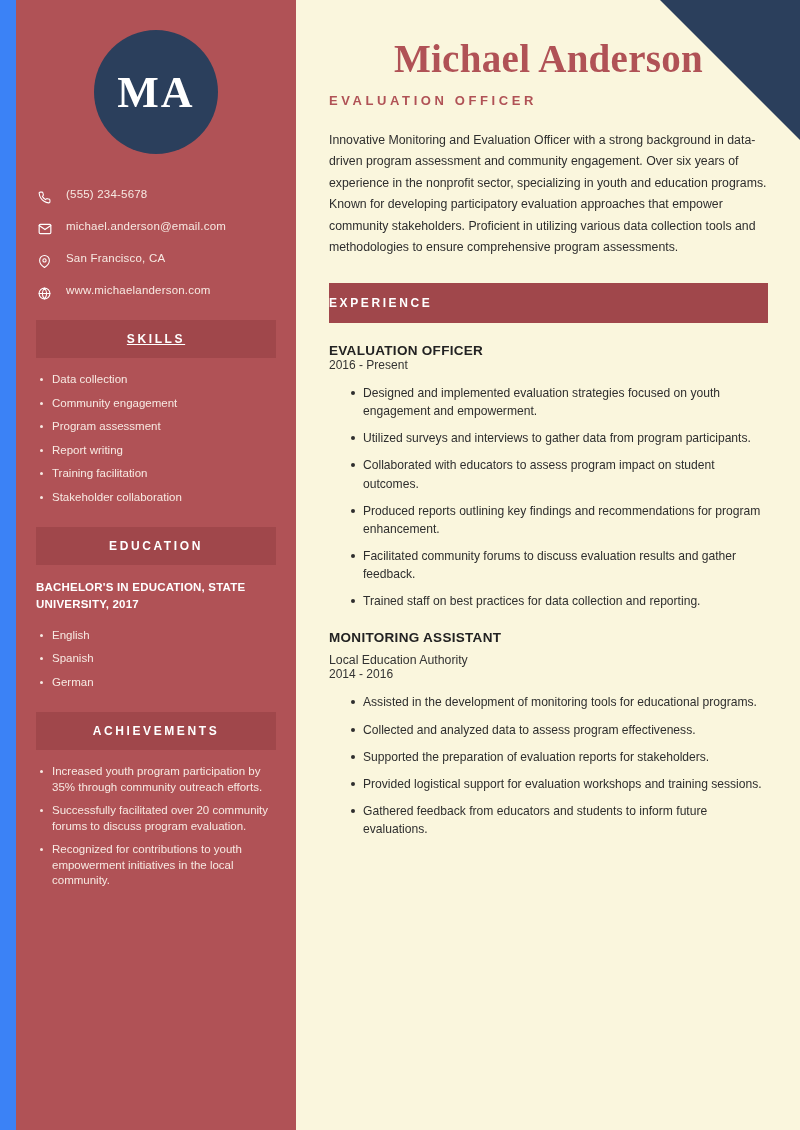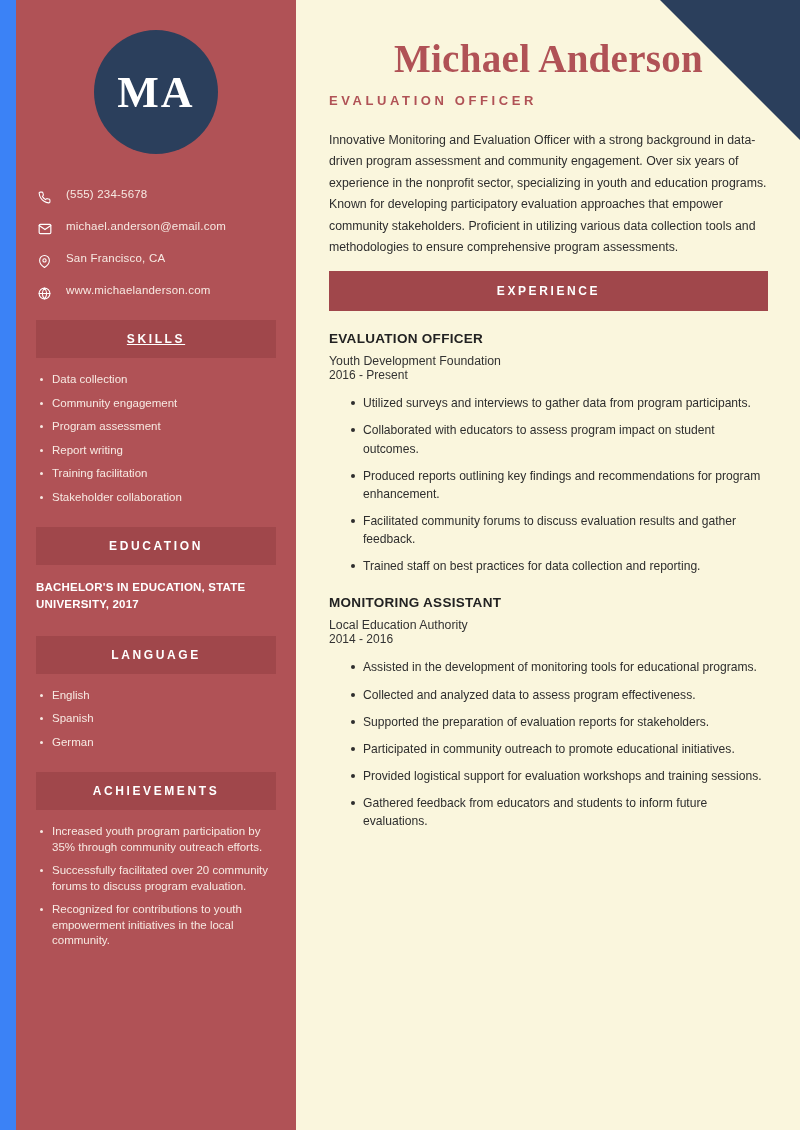--- a/index.html
+++ b/index.html
@@ -161,24 +161,23 @@
     font-weight: bold;
   }
   .summary {
     margin-top: 22px;
     font-size: 12.3px;
     line-height: 1.75;
     color: #2e2e2e;
     max-width: 440px;
   }
   .exp-head {
-    margin-top: 12px;
+    margin-top: 24px;
     background: #a0474b;
     color: #ffffff;
-    text-align: center;
     font-size: 12px;
     font-weight: bold;
     letter-spacing: 2.6px;
     padding: 13px 0;
   }
   .job { margin-top: 20px; }
   .job-title {
     font-size: 13.5px;
     font-weight: bold;
     color: #222222;
@@ -278,21 +277,20 @@
       <li>Community engagement</li>
       <li>Program assessment</li>
       <li>Report writing</li>
       <li>Training facilitation</li>
       <li>Stakeholder collaboration</li>
     </ul>
 
     <div class="sb-head education">EDUCATION</div>
     <div class="edu-text">BACHELOR'S IN EDUCATION, STATE UNIVERSITY, 2017</div>
 
-    <div class="sb-head language">LANGUAGE</div>
     <ul class="sb-list">
       <li>English</li>
       <li>Spanish</li>
       <li>German</li>
     </ul>
 
     <div class="sb-head achievements">ACHIEVEMENTS</div>
     <ul class="sb-list">
       <li>Increased youth program participation by 35% through community outreach efforts.</li>
       <li>Successfully facilitated over 20 community forums to discuss program evaluation.</li>
@@ -305,39 +303,38 @@
     <div class="corner"></div>
 
     <h1 class="name">Michael Anderson</h1>
     <div class="role">EVALUATION OFFICER</div>
     <p class="summary">Innovative Monitoring and Evaluation Officer with a strong background in data-driven program assessment and community engagement. Over six years of experience in the nonprofit sector, specializing in youth and education programs. Known for developing participatory evaluation approaches that empower community stakeholders. Proficient in utilizing various data collection tools and methodologies to ensure comprehensive program assessments.</p>
 
     <div class="exp-head">EXPERIENCE</div>
 
     <div class="job">
       <div class="job-title">EVALUATION OFFICER</div>
-      <div class="job-org">Youth Development Foundation</div>
       <div class="job-dates">2016 - Present</div>
       <ul class="job-list">
+        <li>Designed and implemented evaluation strategies focused on youth engagement and empowerment.</li>
         <li>Utilized surveys and interviews to gather data from program participants.</li>
         <li>Collaborated with educators to assess program impact on student outcomes.</li>
         <li>Produced reports outlining key findings and recommendations for program enhancement.</li>
         <li>Facilitated community forums to discuss evaluation results and gather feedback.</li>
         <li>Trained staff on best practices for data collection and reporting.</li>
       </ul>
     </div>
 
     <div class="job">
       <div class="job-title">MONITORING ASSISTANT</div>
       <div class="job-org">Local Education Authority</div>
       <div class="job-dates">2014 - 2016</div>
       <ul class="job-list">
         <li>Assisted in the development of monitoring tools for educational programs.</li>
         <li>Collected and analyzed data to assess program effectiveness.</li>
         <li>Supported the preparation of evaluation reports for stakeholders.</li>
-        <li>Participated in community outreach to promote educational initiatives.</li>
         <li>Provided logistical support for evaluation workshops and training sessions.</li>
         <li>Gathered feedback from educators and students to inform future evaluations.</li>
       </ul>
     </div>
 
   </main>
 </div>
 
 </body></html>

